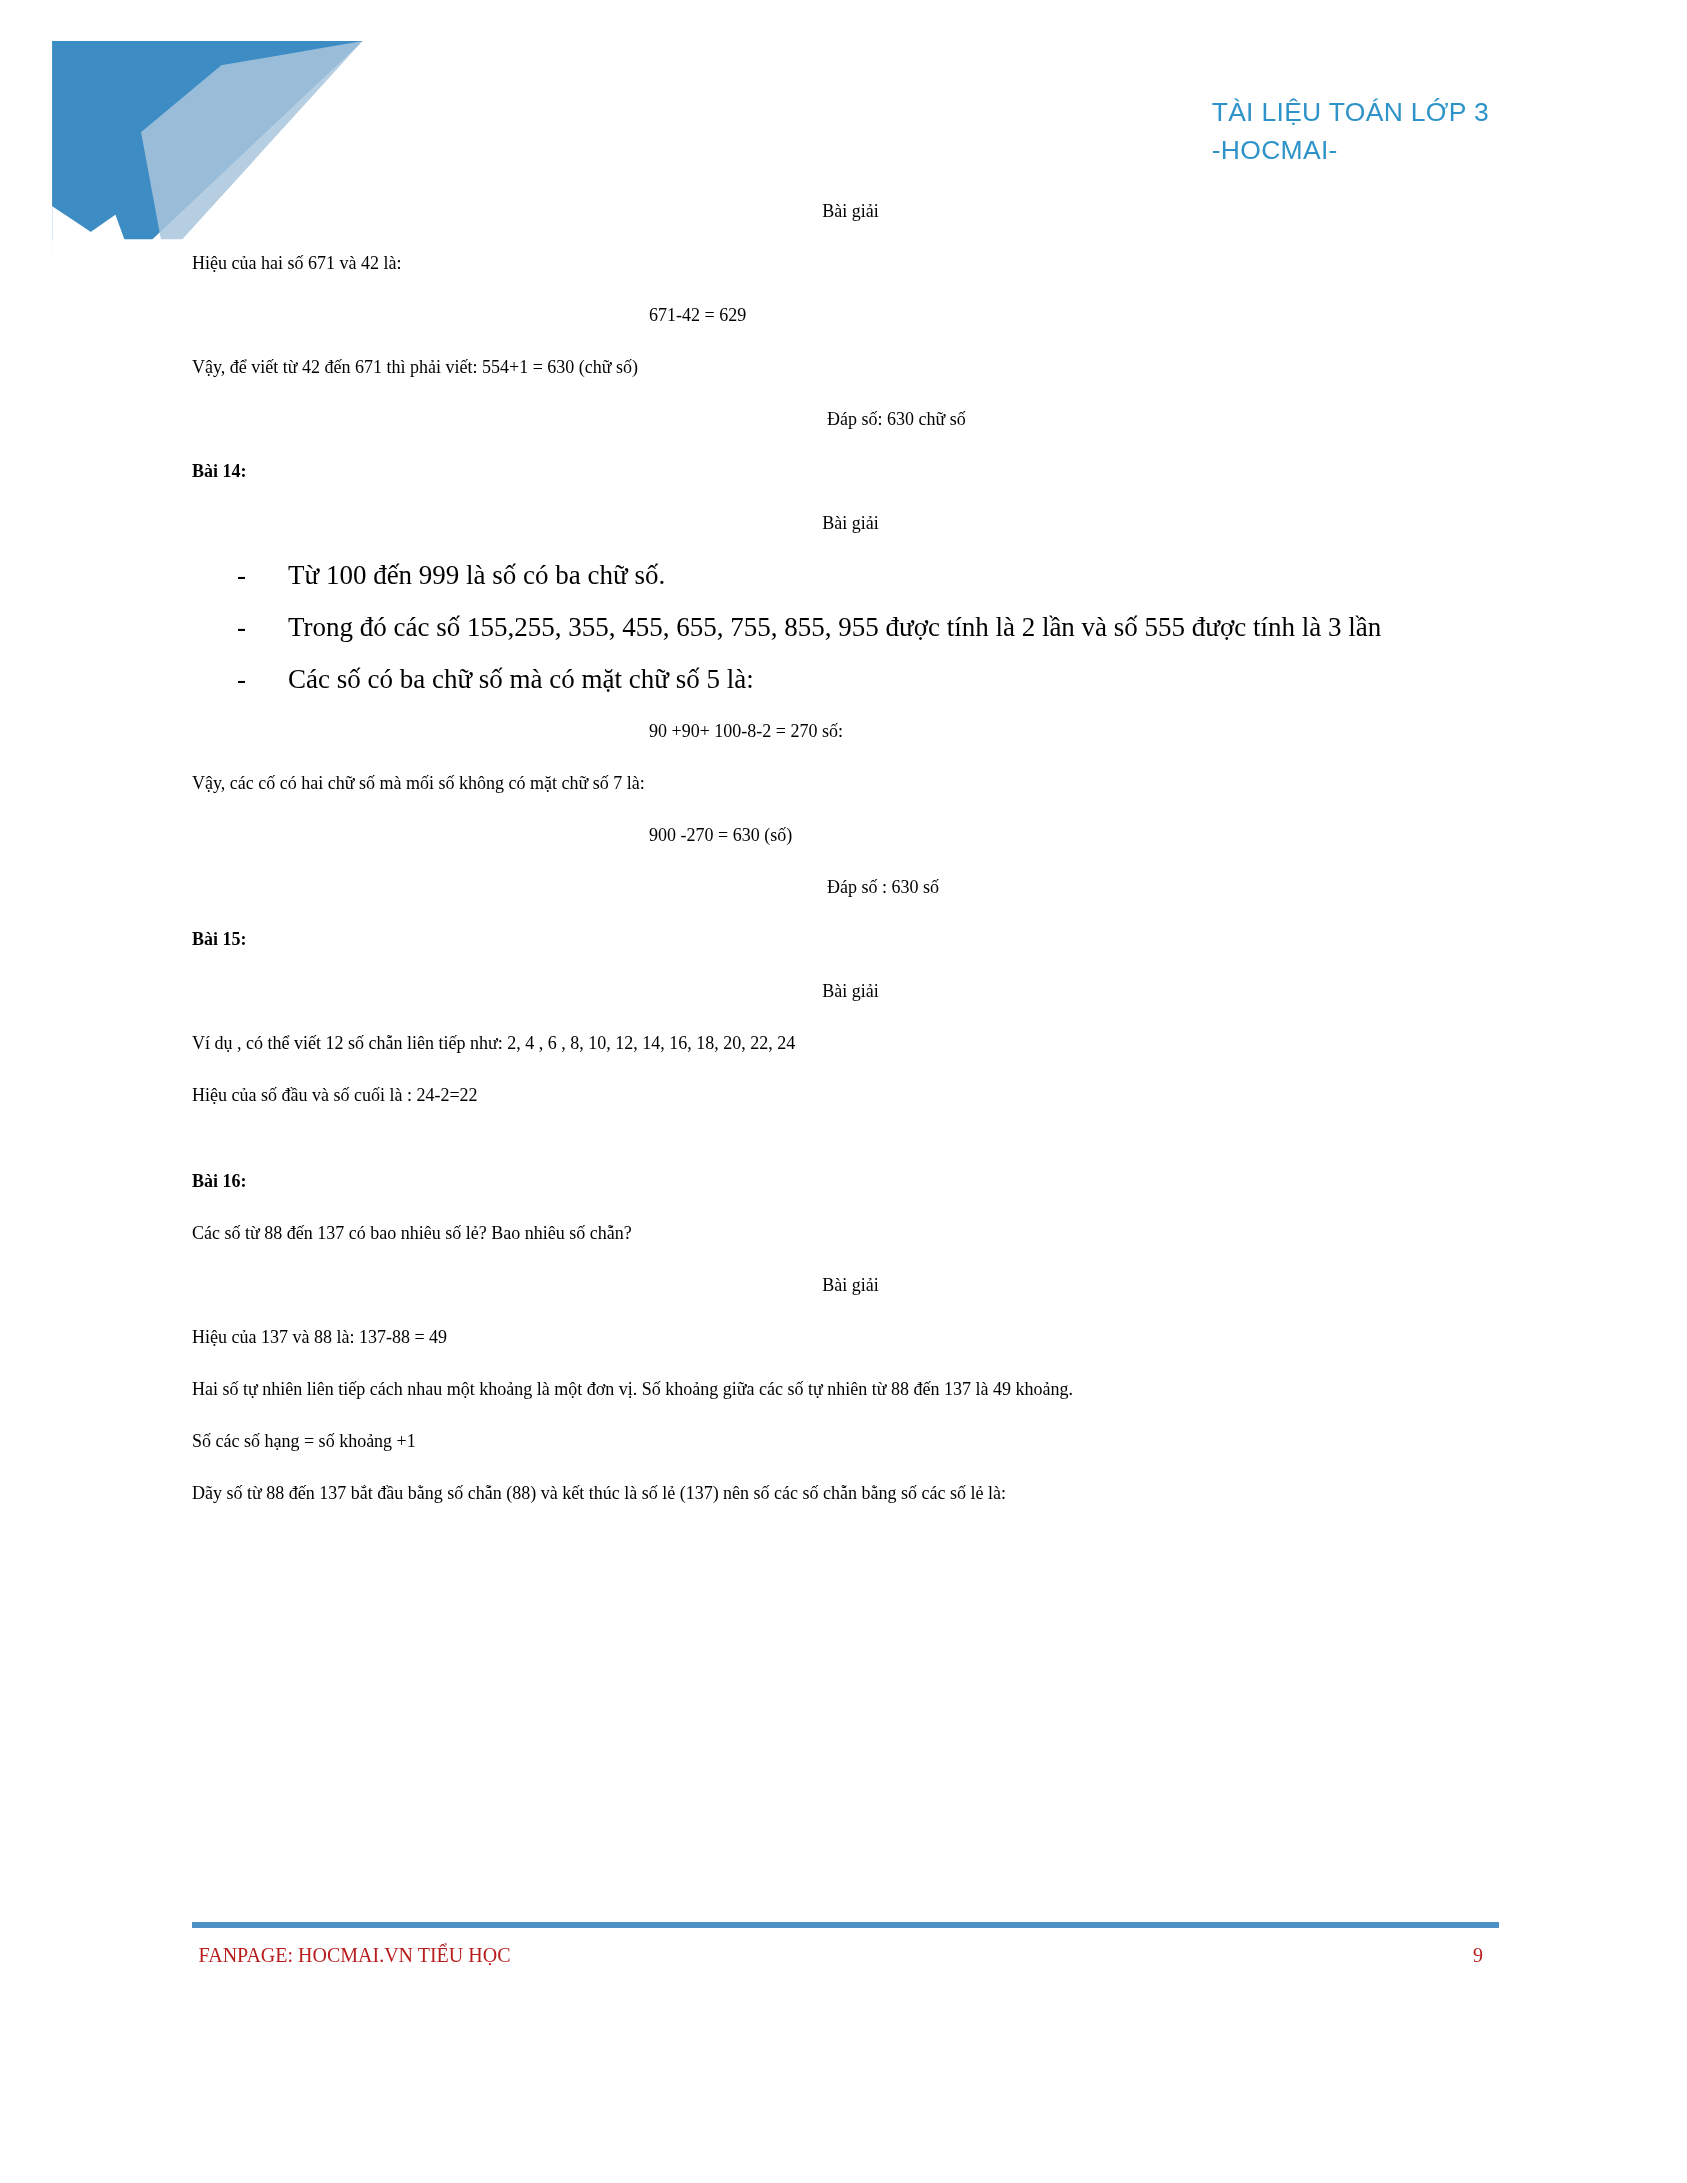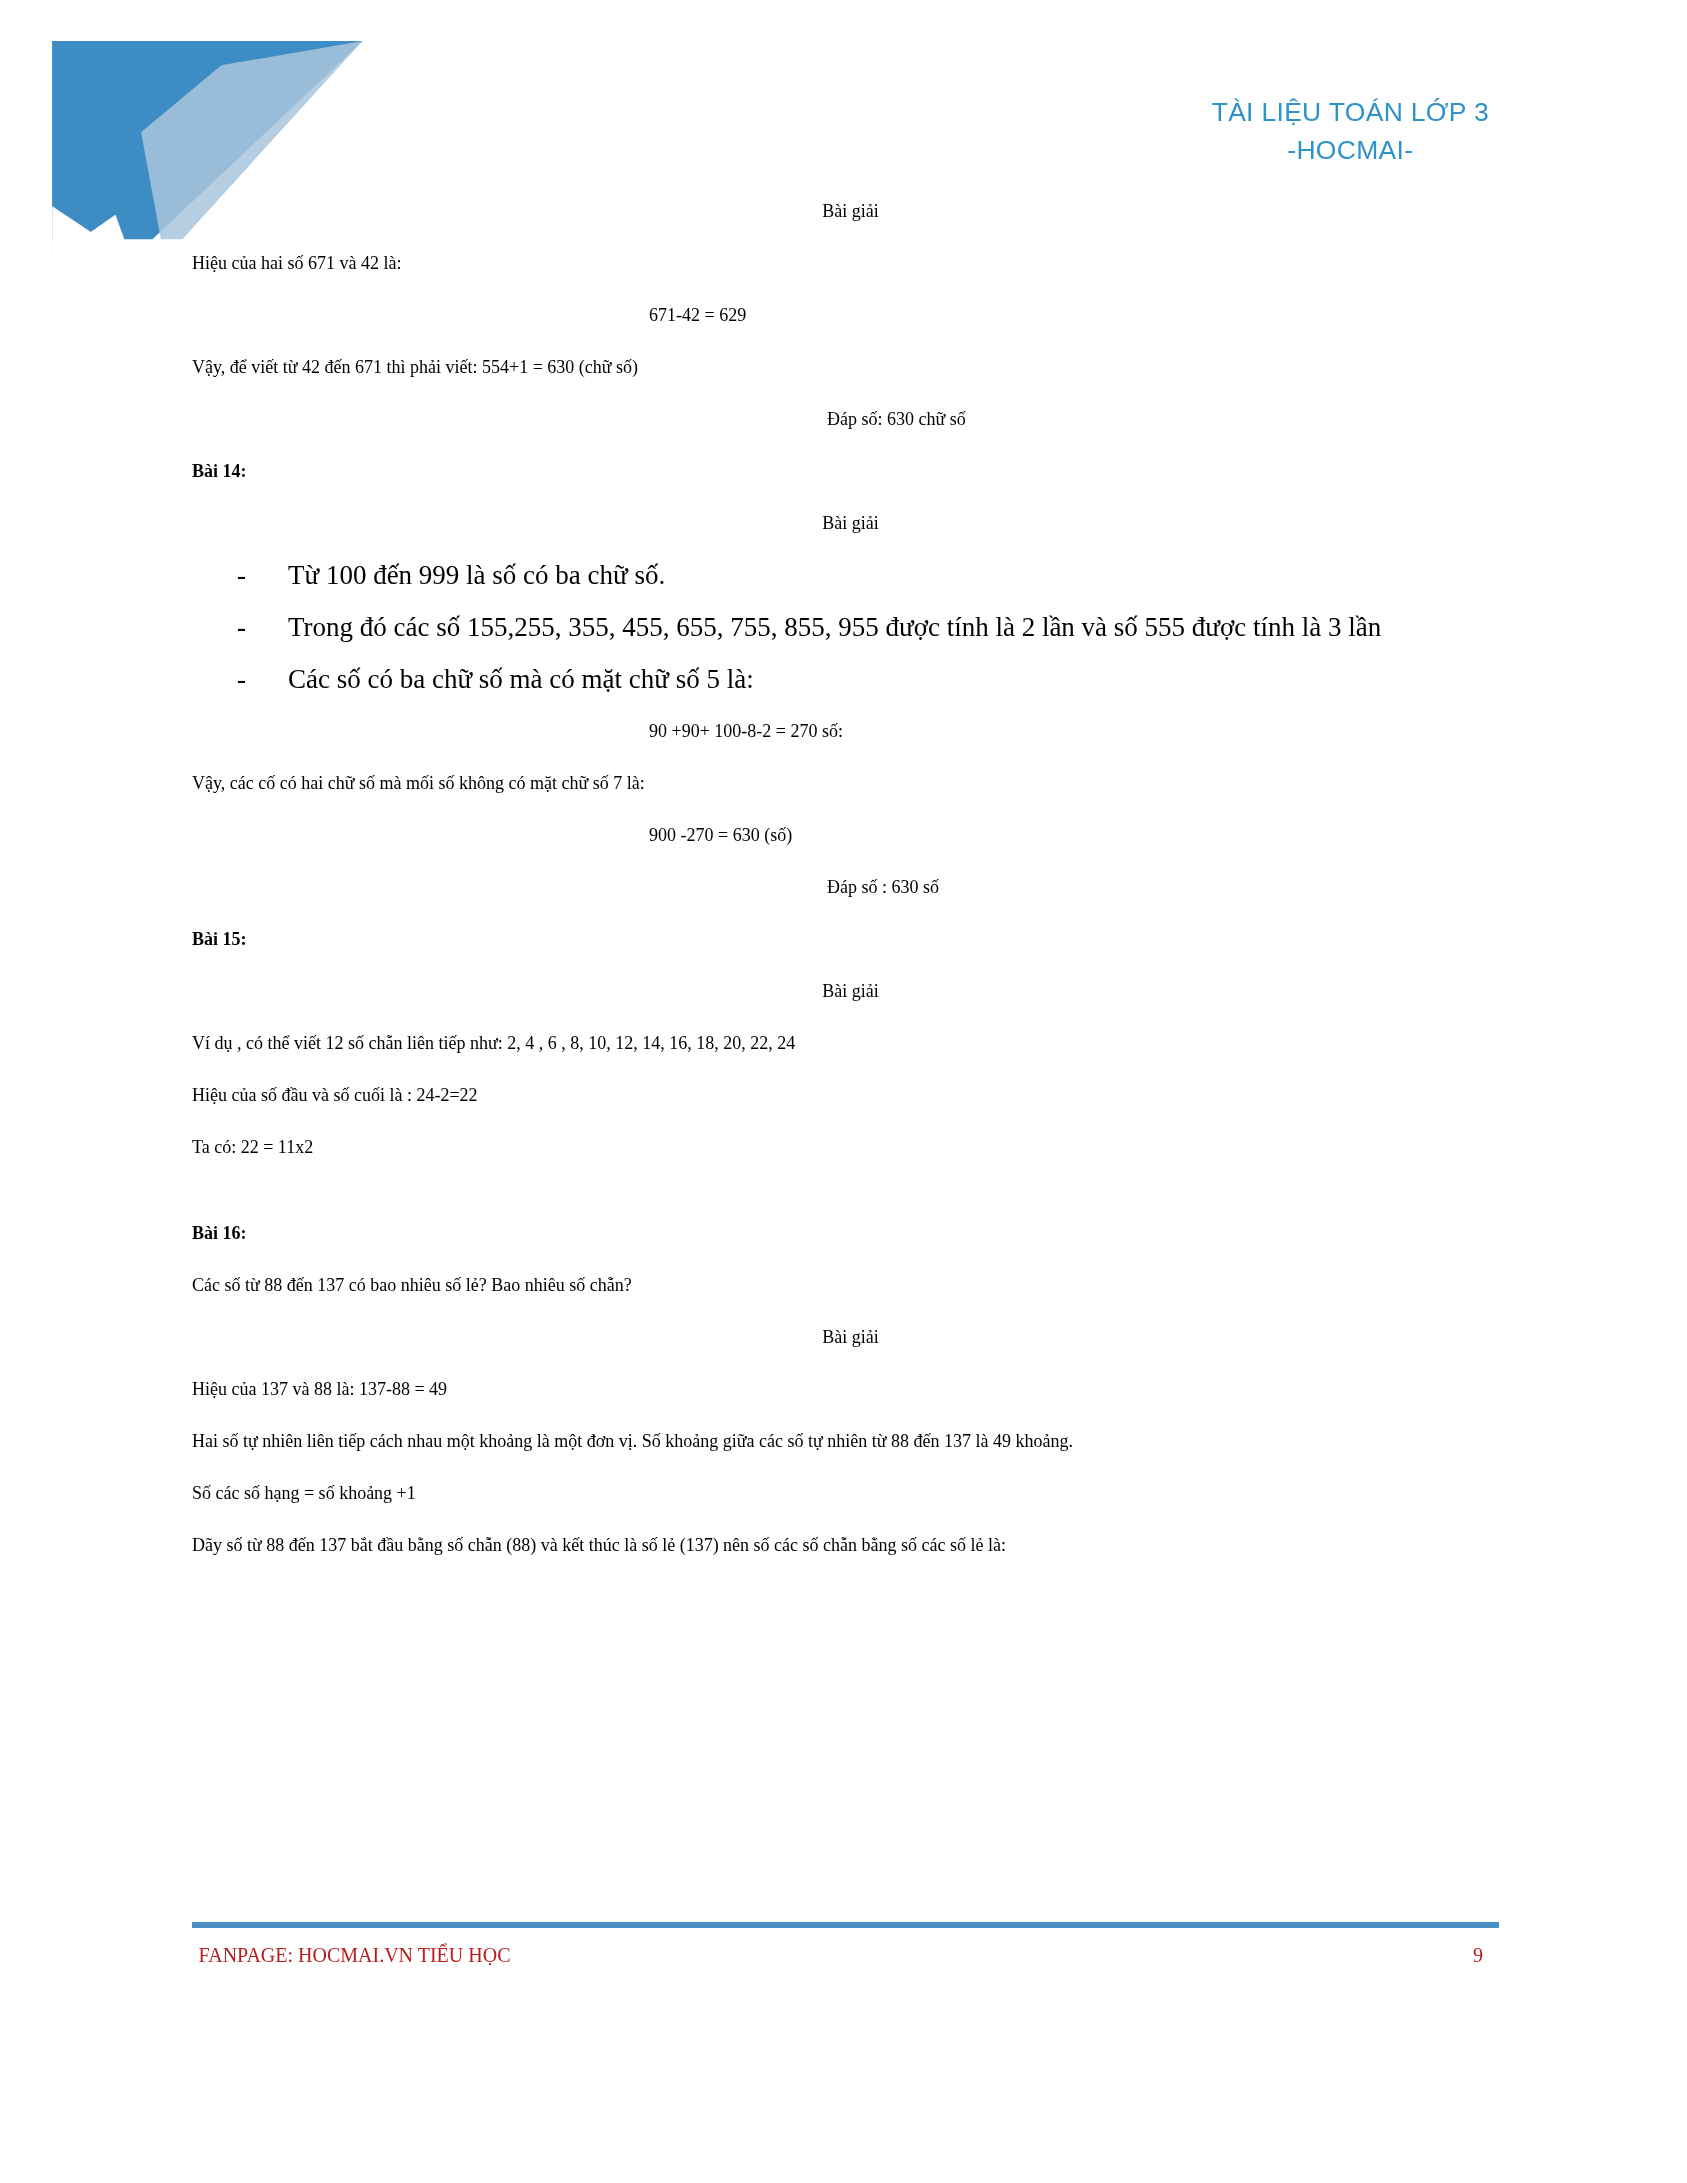--- a/index.html
+++ b/index.html
@@ -30,21 +30,21 @@
     top: 41px;
     width: 311px;
     height: 218px;
   }
   .logo-mark svg { display: block; }
 
   .header-title {
     position: absolute;
     right: 198px;
     top: 93px;
-    text-align: center;
+    text-align: left;
     font-family: "Liberation Sans", sans-serif;
     color: #2e93c9;
     letter-spacing: 0.3px;
   }
   .header-title .line1 {
     font-size: 26.5px;
     line-height: 38px;
     white-space: nowrap;
   }
   .header-title .line2 {
@@ -160,21 +160,20 @@
   </ul>
   <p class="para indent-center-small">90 +90+ 100-8-2 = 270 số:</p>
   <p class="para">Vậy, các cố có hai chữ số mà mối số không có mặt chữ số 7 là:</p>
   <p class="para indent-center-small">900 -270 = 630 (số)</p>
   <p class="para indent-right">Đáp số : 630 số</p>
 
   <p class="para bold">Bài 15:</p>
   <p class="para center">Bài giải</p>
   <p class="para">Ví dụ , có thể viết 12 số chẵn liên tiếp như: 2, 4 , 6 , 8, 10, 12, 14, 16, 18, 20, 22, 24</p>
   <p class="para">Hiệu của số đầu và số cuối là : 24-2=22</p>
-  <p class="para">Ta có: 22 = 11x2</p>
 
   <div class="spacer-md"></div>
 
   <p class="para bold">Bài 16:</p>
   <p class="para">Các số từ 88 đến 137 có bao nhiêu số lẻ? Bao nhiêu số chẵn?</p>
   <p class="para center">Bài giải</p>
   <p class="para">Hiệu của 137 và 88 là: 137-88 = 49</p>
   <p class="para">Hai số tự nhiên liên tiếp cách nhau một khoảng là một đơn vị. Số khoảng giữa các số tự nhiên từ 88 đến 137 là 49 khoảng.</p>
   <p class="para">Số các số hạng = số khoảng +1</p>
   <p class="para">Dãy số từ 88 đến 137 bắt đầu bằng số chẵn (88) và kết thúc là số lẻ (137) nên số các số chẵn bằng số các số lẻ là:</p>

